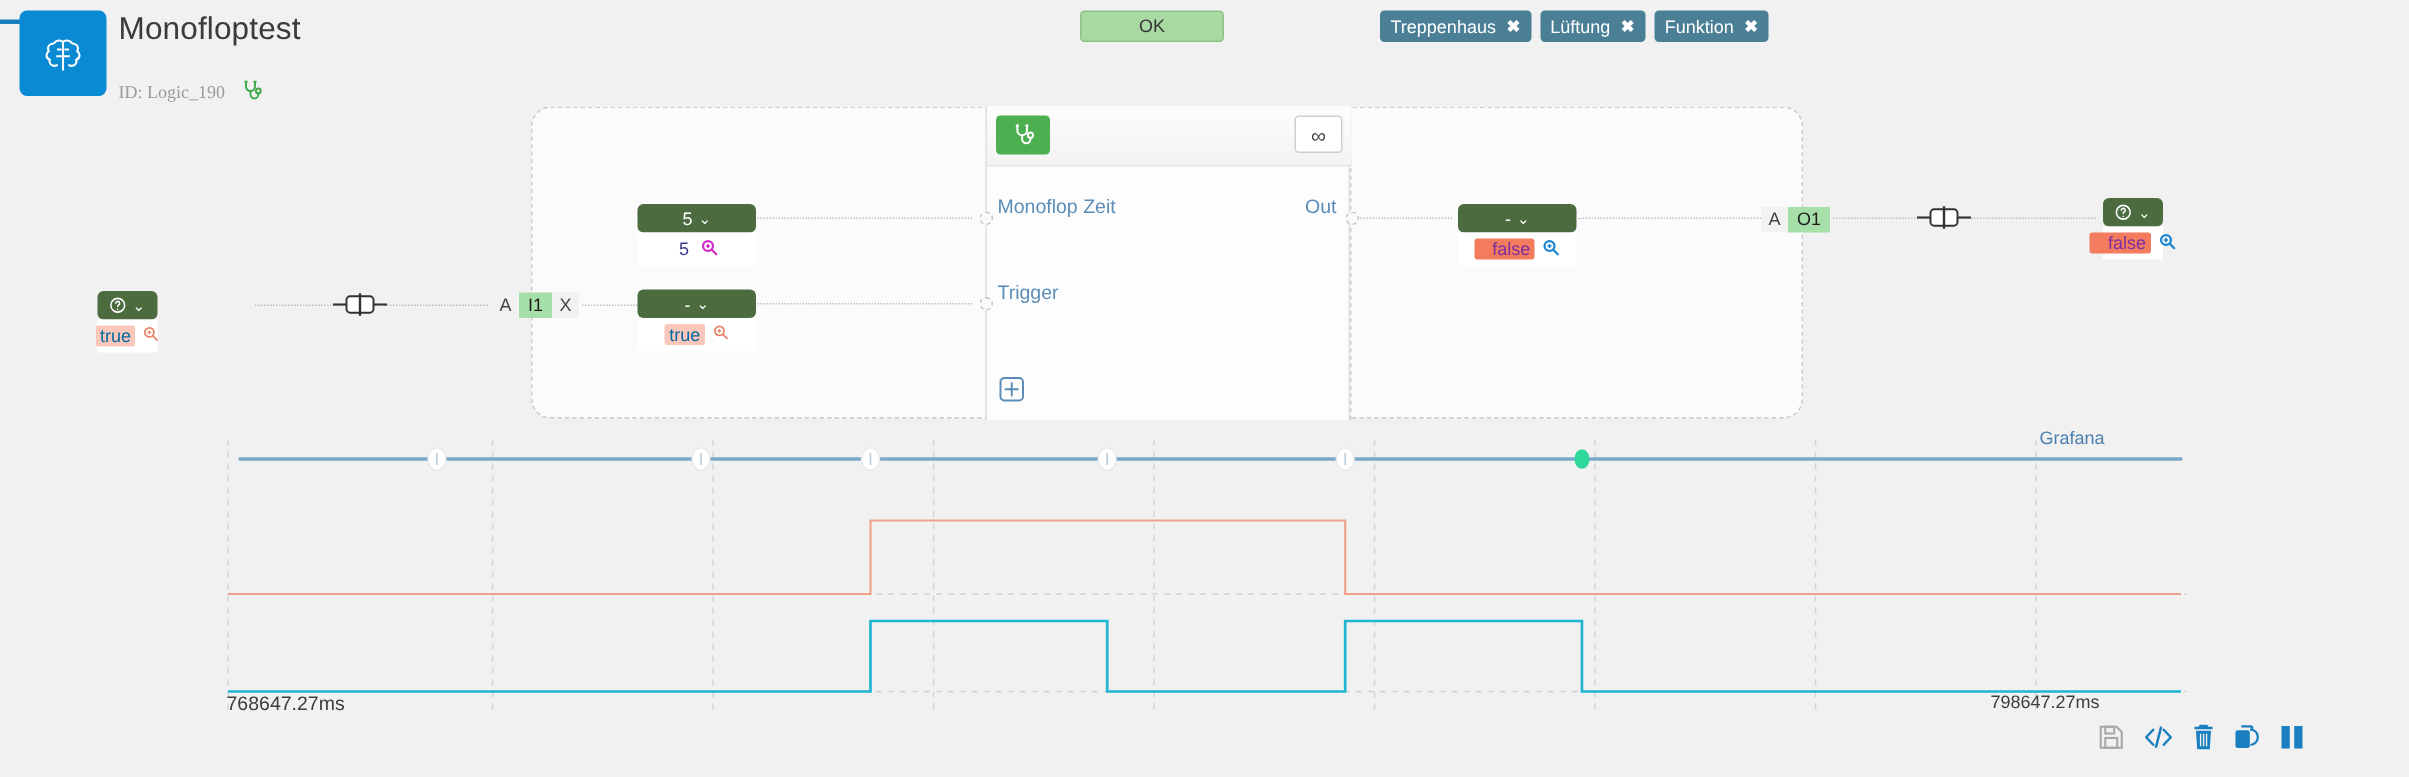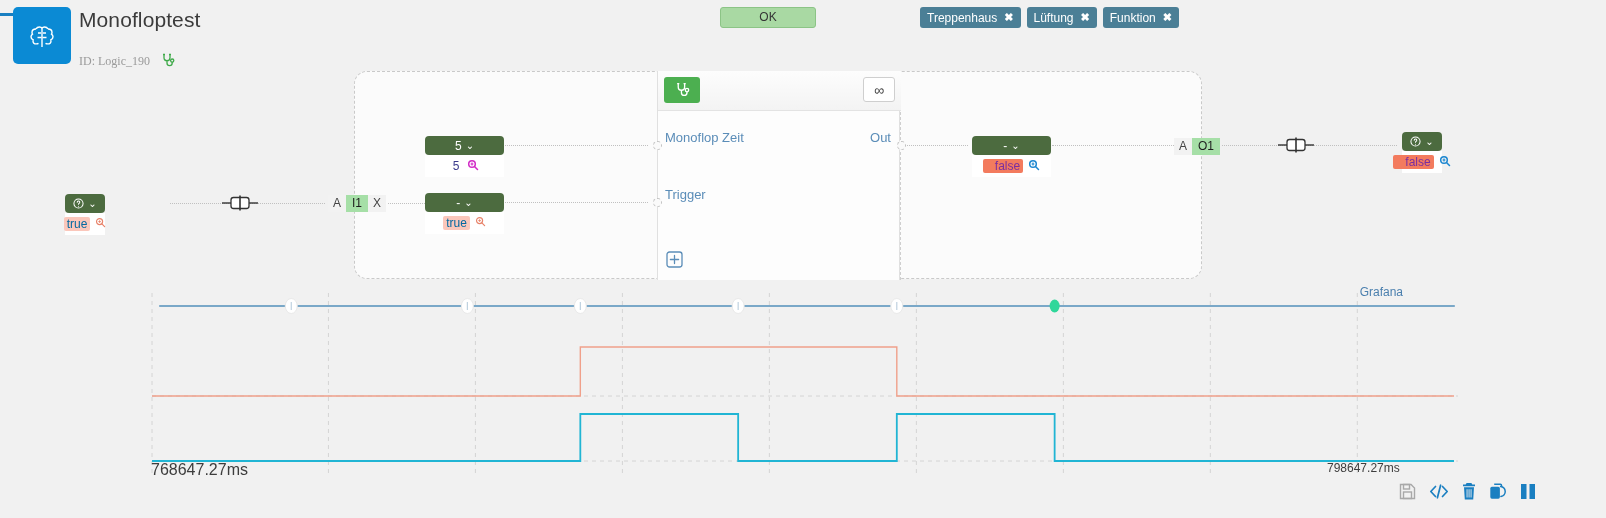--- a/index.html
+++ b/index.html
@@ -122,21 +122,21 @@
 
   .dotline { position: absolute; height: 0; border-top: 1px dotted #c0c0c0; }
   .linksym { position: absolute; }
 
   
   .chart { position: absolute; left: 0; top: 283px; width: 1606px; height: 200px; }
   .grafana-label {
     position: absolute; right: 203px; top: 2px;
     font-size: 12px; color: #4a7fae;
   }
-  .chart-time-left { position: absolute; left: 151px; top: 178px; font-size: 16px; color: #3d3d3d; }
+  .chart-time-left { position: absolute; left: 151px; top: 178px; font-size: 13px; color: #3d3d3d; }
   .chart-time-right { position: absolute; left: 1327px; top: 178px; font-size: 12px; color: #3d3d3d; }
 
   
   .footer { position: absolute; left: 0; top: 480px; width: 1606px; height: 38px; }
   .ficon { position: absolute; top: 3px; cursor: pointer; }
 </style>
 </head>
 <body>
 
 <div class="header">

